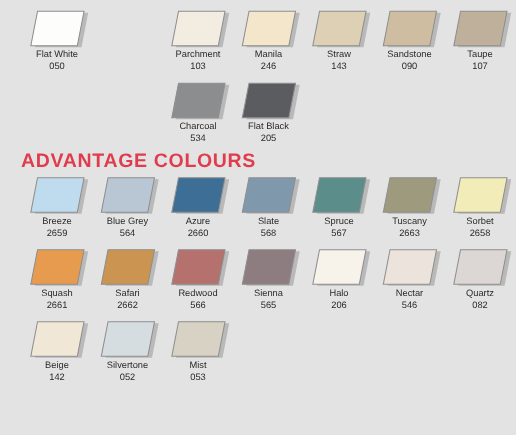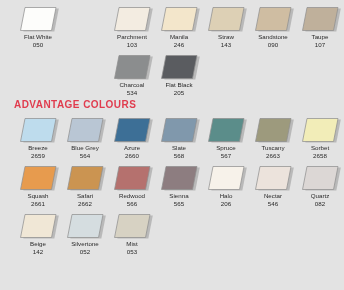--- a/index.html
+++ b/index.html
@@ -21,21 +21,21 @@
     background: #e3e3e3;
   }
   .section {
     position: absolute;
     left: 0;
     width: 344px;
   }
   .section-heading {
     position: absolute;
     left: 14px;
-    font-size: 10px;
+    font-size: 13px;
     font-weight: bold;
     letter-spacing: 0.45px;
     color: #e03c4e;
     white-space: nowrap;
   }
   .row {
     position: absolute;
     left: 0;
     height: 48px;
     width: 344px;

